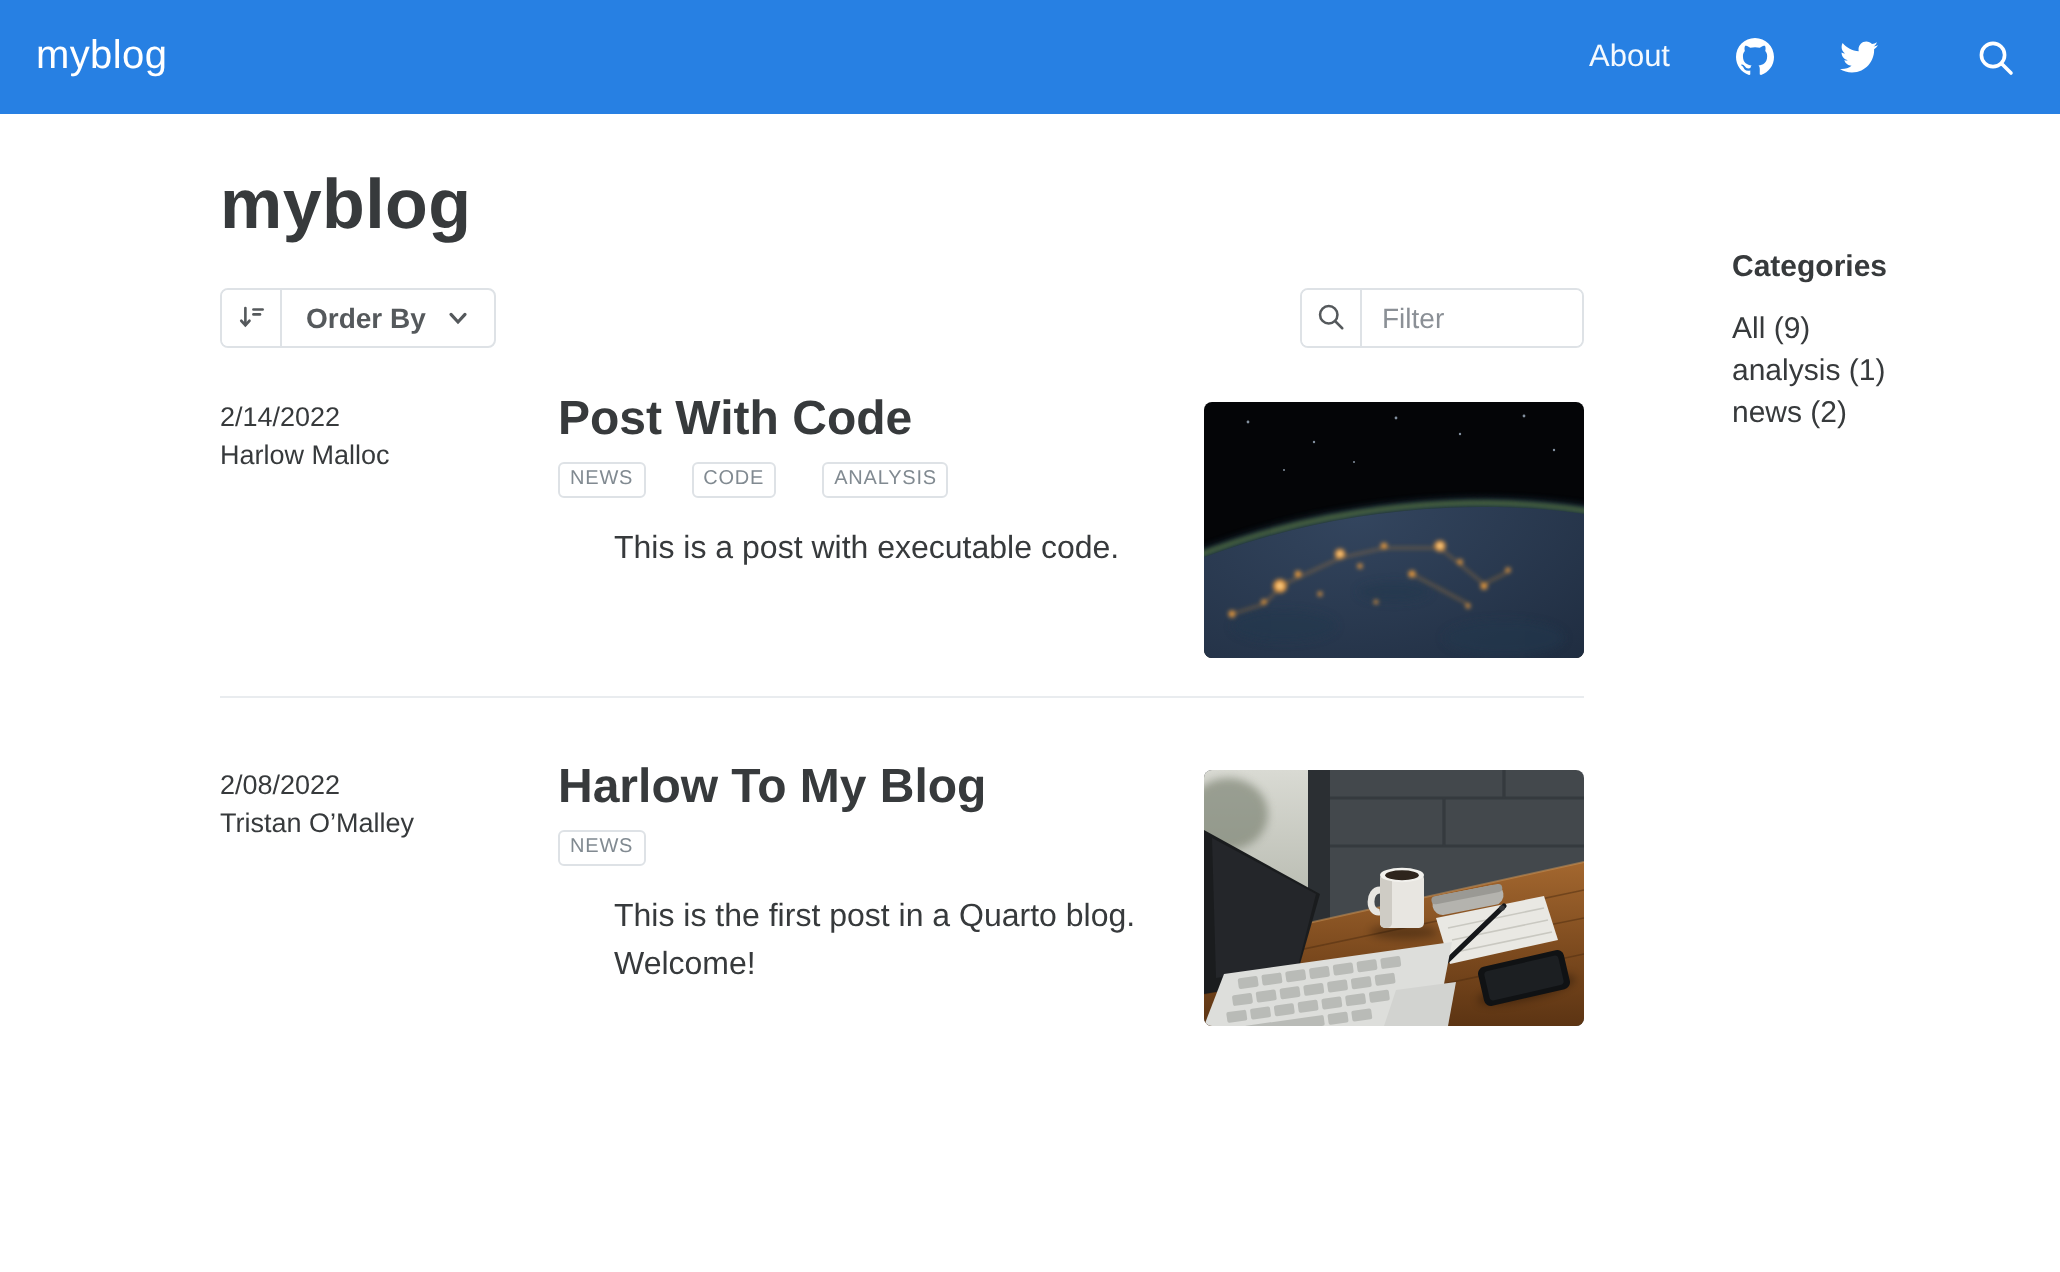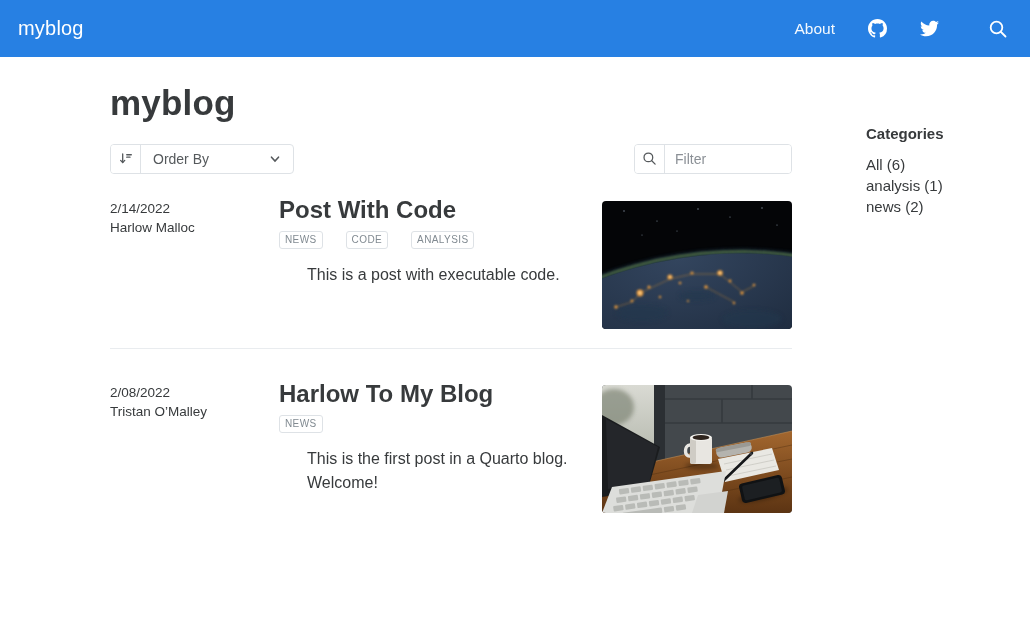--- a/index.html
+++ b/index.html
@@ -30,26 +30,26 @@
   
   .main{position:absolute;left:110px;top:84px;width:682px;}
   .page-title{font-size:35px;font-weight:600;color:var(--text);line-height:1.1;margin-bottom:21px;letter-spacing:.2px;}
   
   .toolbar{display:flex;justify-content:space-between;align-items:center;margin-bottom:22px;}
   .group{display:inline-flex;border:1px solid #dee2e6;border-radius:4px;background:#fff;height:30px;overflow:hidden;}
   .group .seg-icon{
     width:30px;display:flex;align-items:center;justify-content:center;
     border-right:1px solid #dee2e6;color:#55595c;background:#fff;flex:none;
   }
-  .orderby{cursor:pointer;width:184px;}
+  .orderby{cursor:pointer;width:138px;font-weight:bold;}
   .orderby .seg-select{
     flex:1;display:flex;align-items:center;justify-content:space-between;
     padding:0 12px;font-size:14px;color:#55595c;
   }
-  .filter-group{width:158px;}
+  .filter-group{width:142px;}
   .filter-group input{
     border:none;outline:none;flex:1;padding:0 10px;font-size:14px;
     font-family:"Liberation Sans","DejaVu Sans",sans-serif;color:var(--text);min-width:0;
   }
   .filter-group input::placeholder{color:#8b9096;}
   
   .post-row{display:grid;grid-template-columns:169px 1fr 190px;align-items:start;}
   .meta{font-size:13.5px;line-height:1.45;color:var(--text);padding-top:3px;}
   .post-title{font-size:24px;font-weight:700;line-height:1.15;color:var(--text);margin-bottom:8px;cursor:pointer;}
   .tags{display:flex;gap:23px;margin-bottom:14px;}
@@ -326,17 +326,17 @@
         </g>
         <polygon points="96,110 126,106 122,128 90,128" fill="#d2d3d0"></polygon>
       </svg>
     </div>
   </article>
 </main>
 
 <aside class="sidebar">
   <h2>Categories</h2>
   <ul>
-    <li>All (6)</li>
+    <li>All (9)</li>
     <li>analysis (1)</li>
     <li>news (2)</li>
   </ul>
 </aside>
 
 </body></html>

